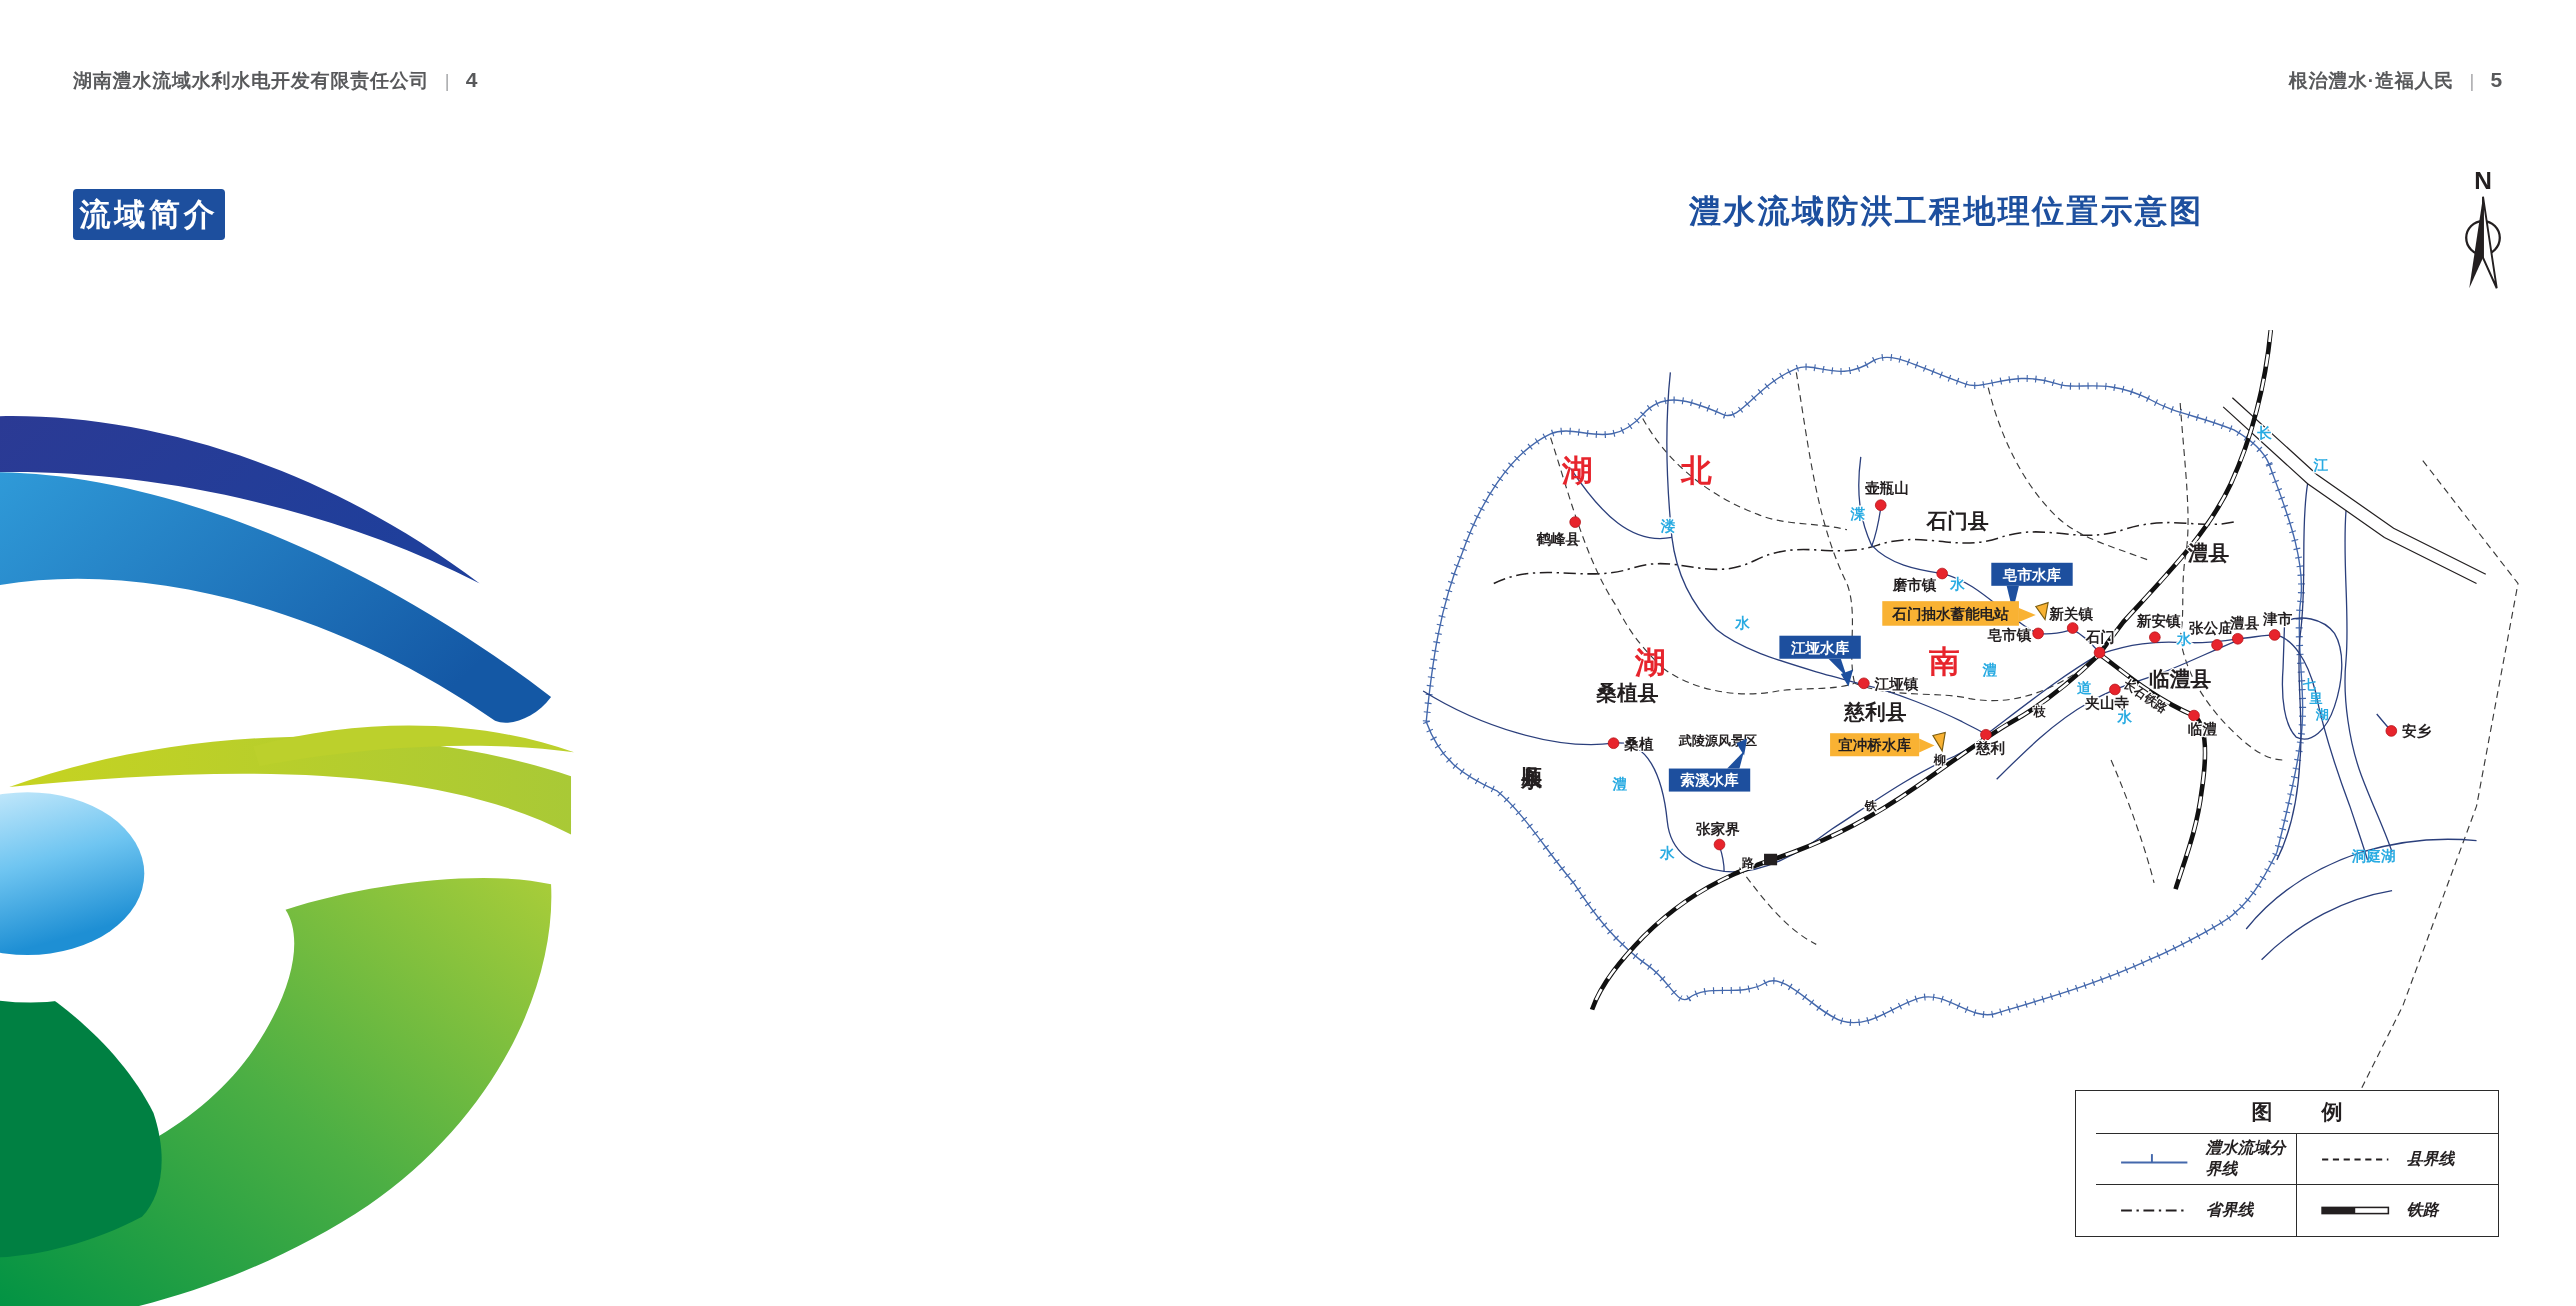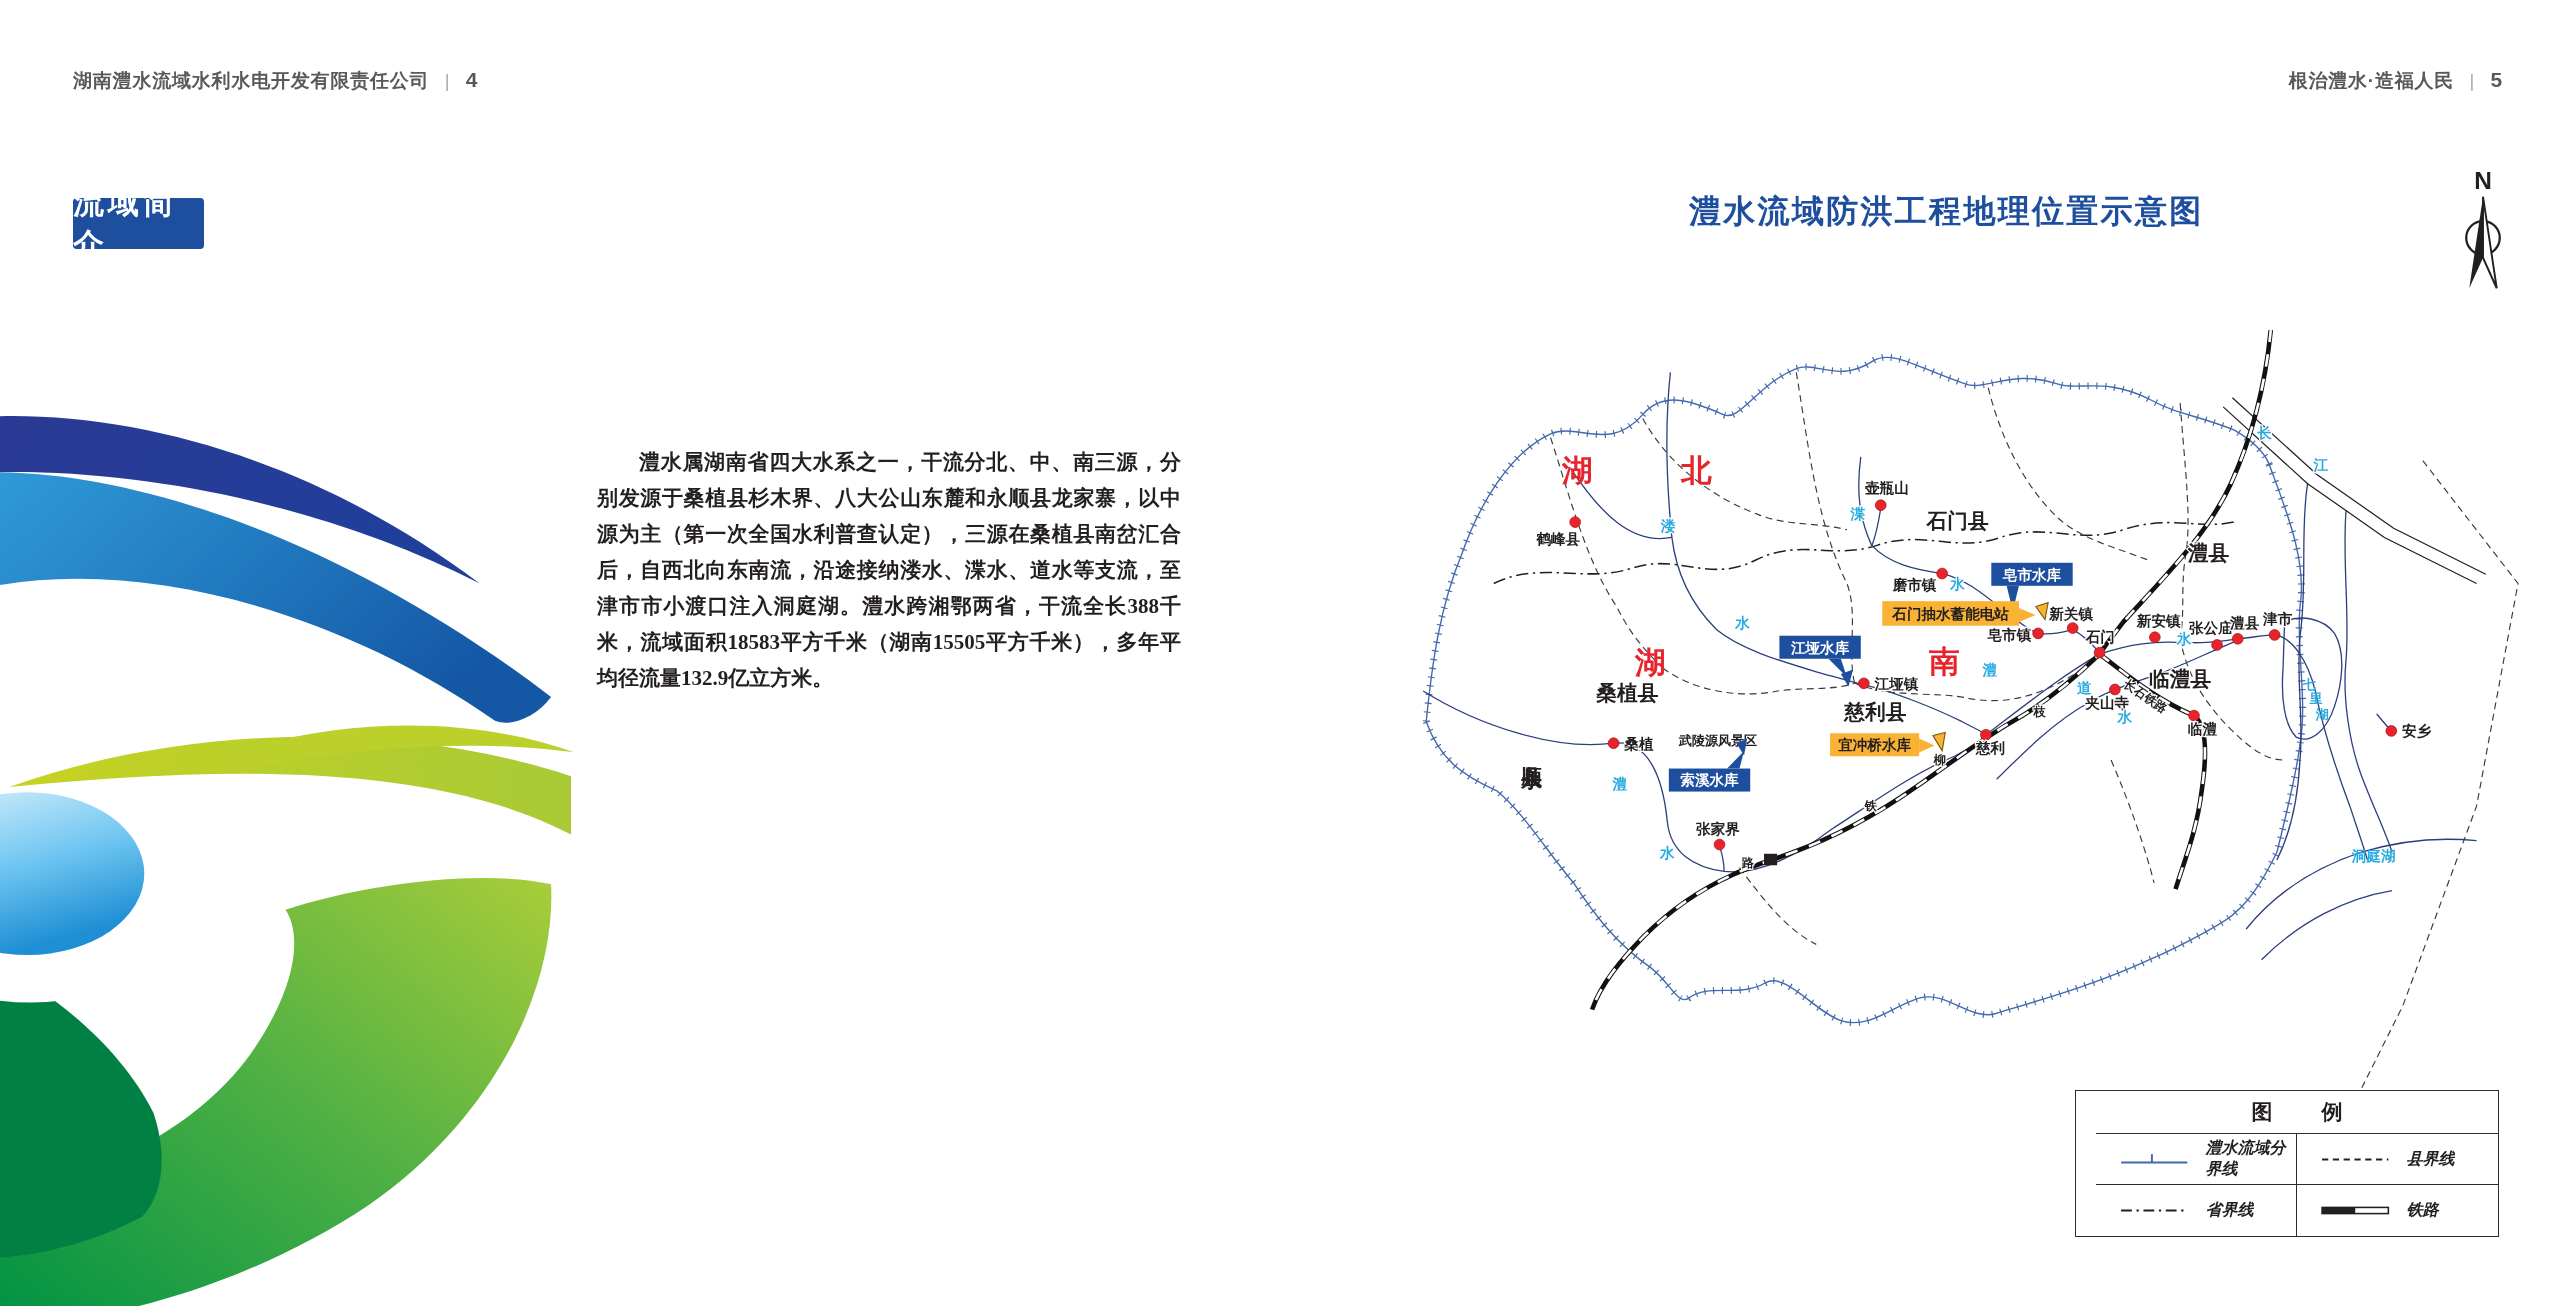--- a/index.html
+++ b/index.html
@@ -17,21 +17,21 @@
     font-size:19px; font-weight:bold; color:#58595b; letter-spacing:0.8px;
     white-space:nowrap;
   }
   .running-head .sep { color:#a8a9ab; font-weight:normal; margin:0 15.4px; font-size:18.4px; }
   .running-head .pagenum { font-size:21px; }
   #header-left { left:73px; }
   #header-right { right:73px; text-align:left; }
 
   
   #section-title-box {
-    position:absolute; left:73px; top:198px; width:131px; height:51px;
+    position:absolute; left:73px; top:189px; width:152px; height:51px;
     background:#1d4f9e; border-radius:3.8px;
     display:flex; align-items:center; justify-content:center;
   }
   #section-title-box span {
     color:#ffffff; font-size:31px; font-weight:bold; letter-spacing:3.8px;
   }
   #body-text {
     position:absolute; left:597px; top:444px; width:584px;
     font-family:"Liberation Serif", serif;
     font-size:21px; font-weight:bold; line-height:36px;
@@ -125,21 +125,20 @@
   <path d="M0,740 C80,780 160,850 200,930 C220,990 210,1040 185,1065 C120,1100 50,1115 0,1118 Z" fill="#008042"></path>
   <ellipse cx="40" cy="615" rx="205" ry="142" fill="none" stroke="#ffffff" stroke-width="58"></ellipse>
   <path d="M12,505 C240,424 520,417 744,491 L744,567 C560,471 280,479 12,505 Z" fill="url(#gYellow)"></path>
   <path d="M330,452 C480,412 630,418 748,460 C640,444 480,450 338,478 Z" fill="#bcd02c"></path>
   <path d="M0,22 C190,18 420,85 625,240 C430,140 195,92 0,95 Z" fill="url(#gNavy)"></path>
   <path d="M0,95 C210,98 480,205 718,388 C697,416 664,427 645,419 C455,285 205,208 0,242 Z" fill="url(#gBlue)"></path>
   <ellipse cx="36" cy="618" rx="152" ry="106" fill="url(#gEll)"></ellipse>
 </svg>
 
 <div id="body-text">
-  <p>澧水属湖南省四大水系之一，干流分北、中、南三源，分别发源于桑植县杉木界、八大公山东麓和永顺县龙家寨，以中源为主（第一次全国水利普查认定），三源在桑植县南岔汇合后，自西北向东南流，沿途接纳溇水、渫水、道水等支流，至津市市小渡口注入洞庭湖。澧水跨湘鄂两省，干流全长388千米，流域面积18583平方千米（湖南15505平方千米），多年平均径流量132.9亿立方米。</p>
 </div>
 
 <div id="header-right" class="running-head">
   <span>根治澧水·造福人民</span><span class="sep">|</span><span class="pagenum">5</span>
 </div>
 
 <div id="map-title">澧水流域防洪工程地理位置示意图</div>
 
 <svg id="compass" width="58" height="140" viewBox="0 0 76 182">
   <text x="38" y="36" text-anchor="middle" style="font:bold 32px 'Liberation Sans',sans-serif; fill:#231f20;">N</text>

